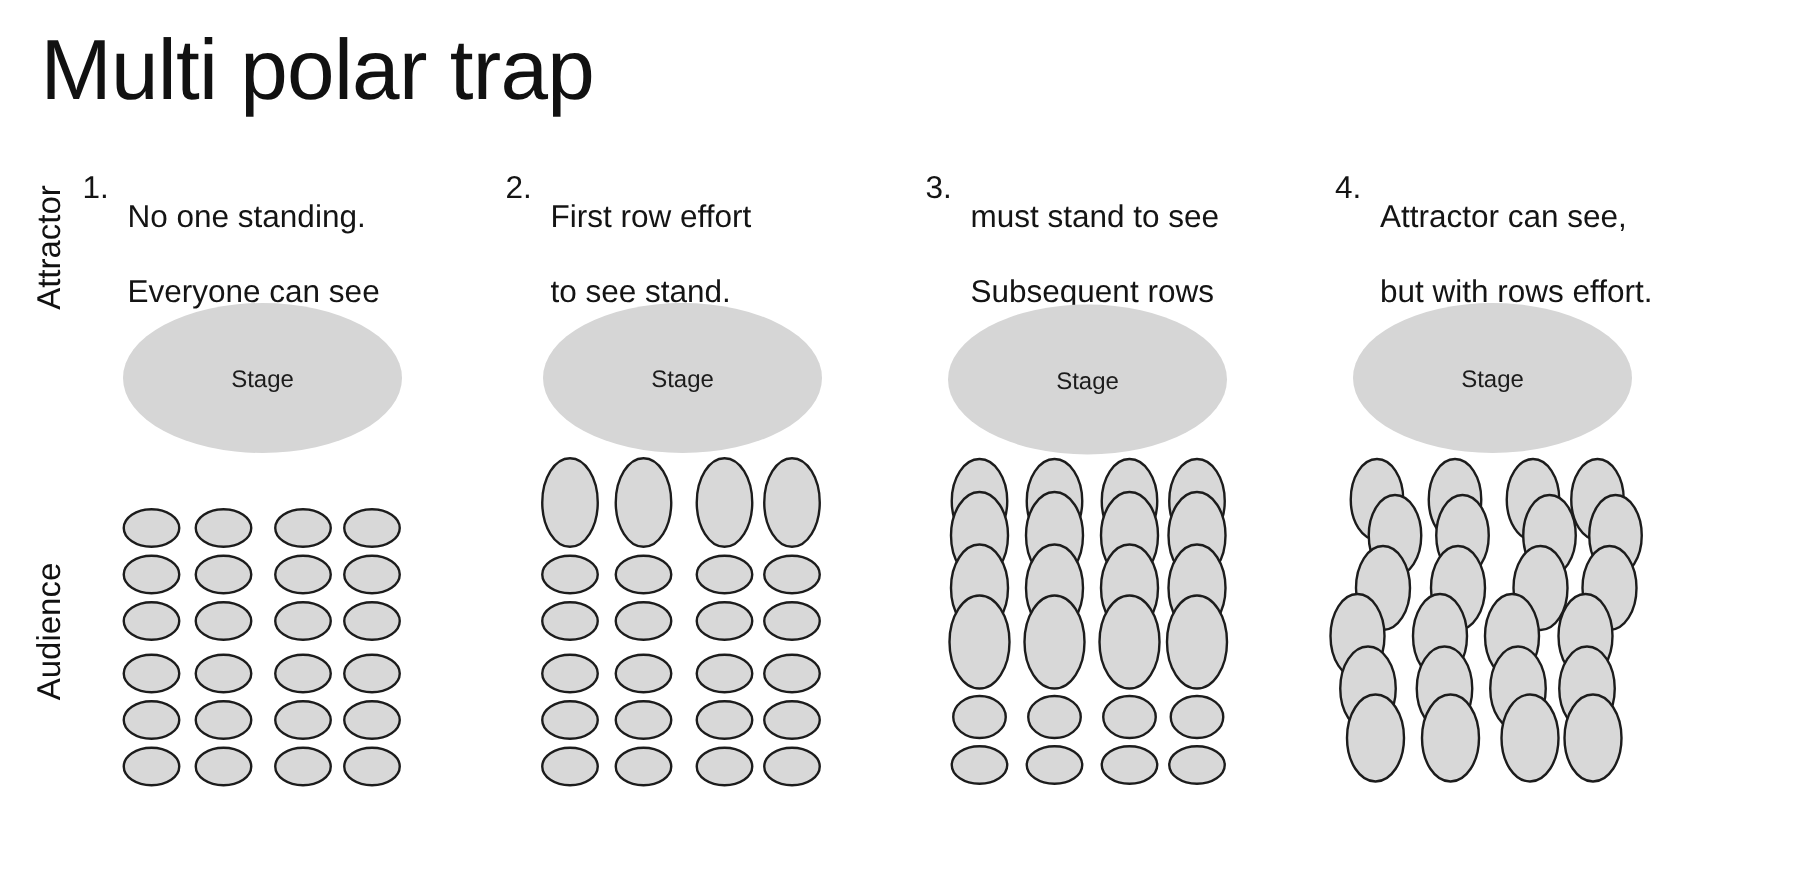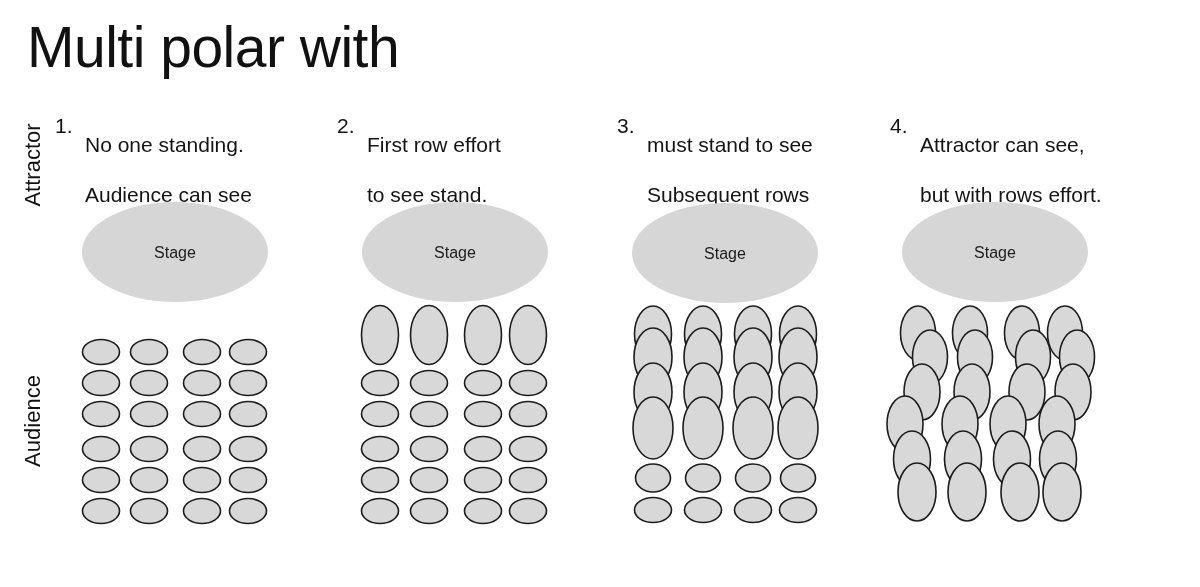--- a/index.html
+++ b/index.html
@@ -54,30 +54,30 @@
     font-family: "Liberation Sans", sans-serif;
     font-size: 16px;
     fill: #1c1c1c;
   }
 </style>
 </head>
 <body>
 
 <div class="canvas">
 
-  <h1 class="title">Multi polar with</h1>
+  <h1 class="title">Multi polar trap</h1>
 
   <div class="side-label attractor">Attractor</div>
   <div class="side-label audience">Audience</div>
 
   <div class="caption p1">
     <span class="num">1.</span>
     <span class="lines">
       <span class="line">No one standing.</span>
-      <span class="line">Audience can see</span>
+      <span class="line">Everyone can see</span>
     </span>
   </div>
 
   <div class="caption p2">
     <span class="num">2.</span>
     <span class="lines">
       <span class="line">First row effort</span>
       <span class="line">to see stand.</span>
     </span>
   </div>

